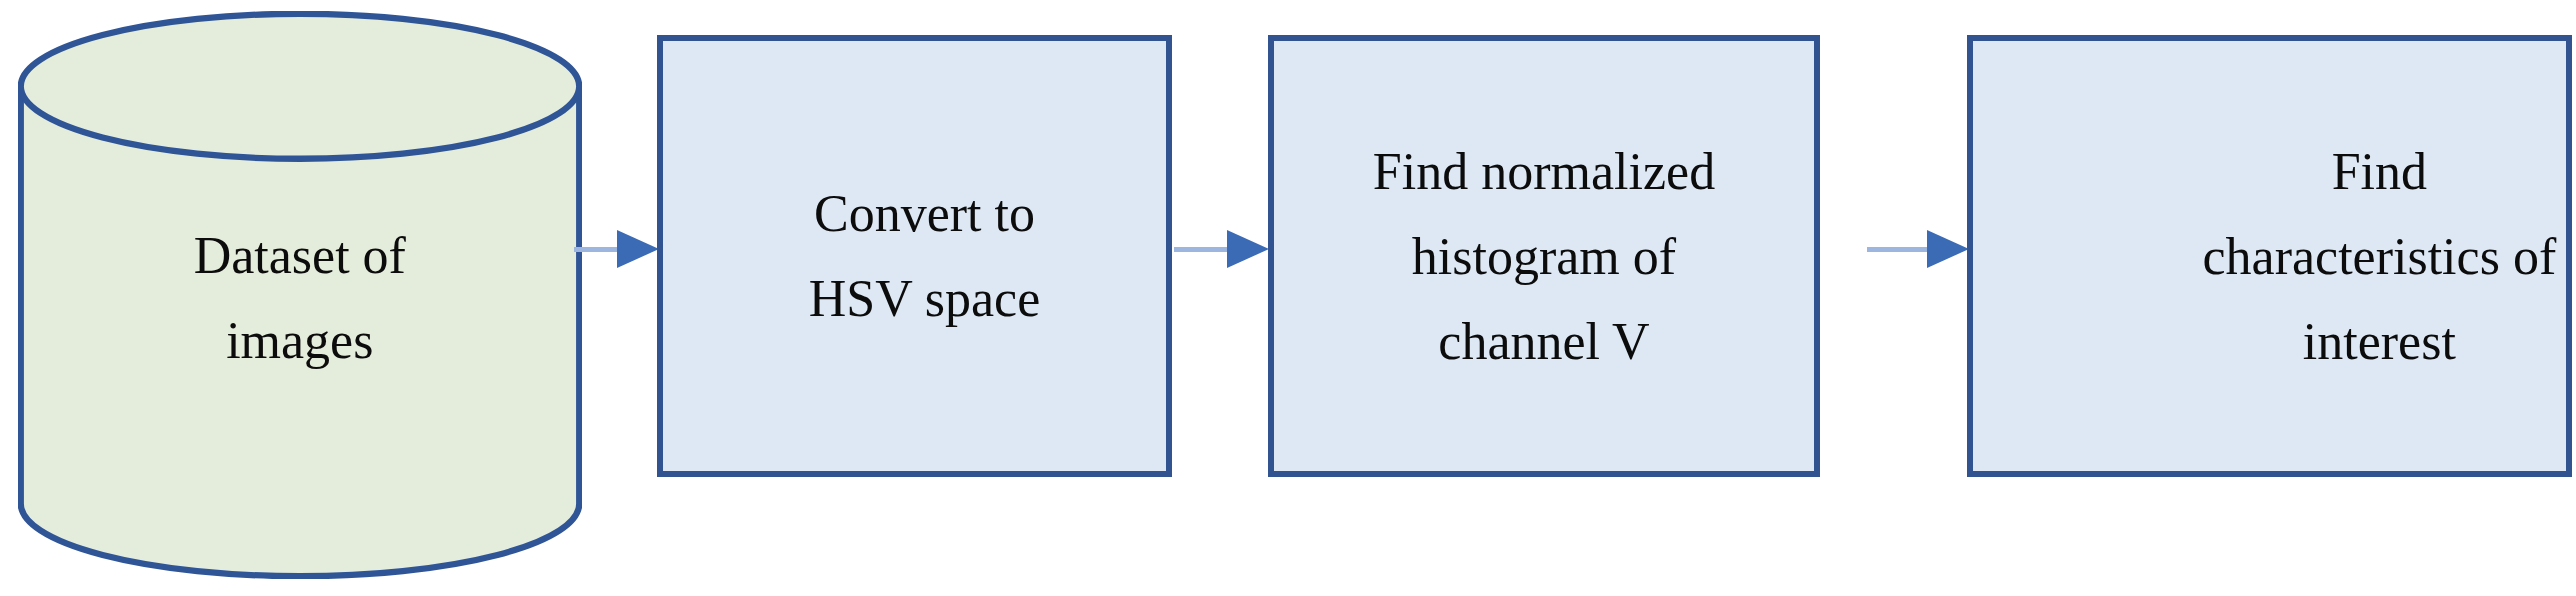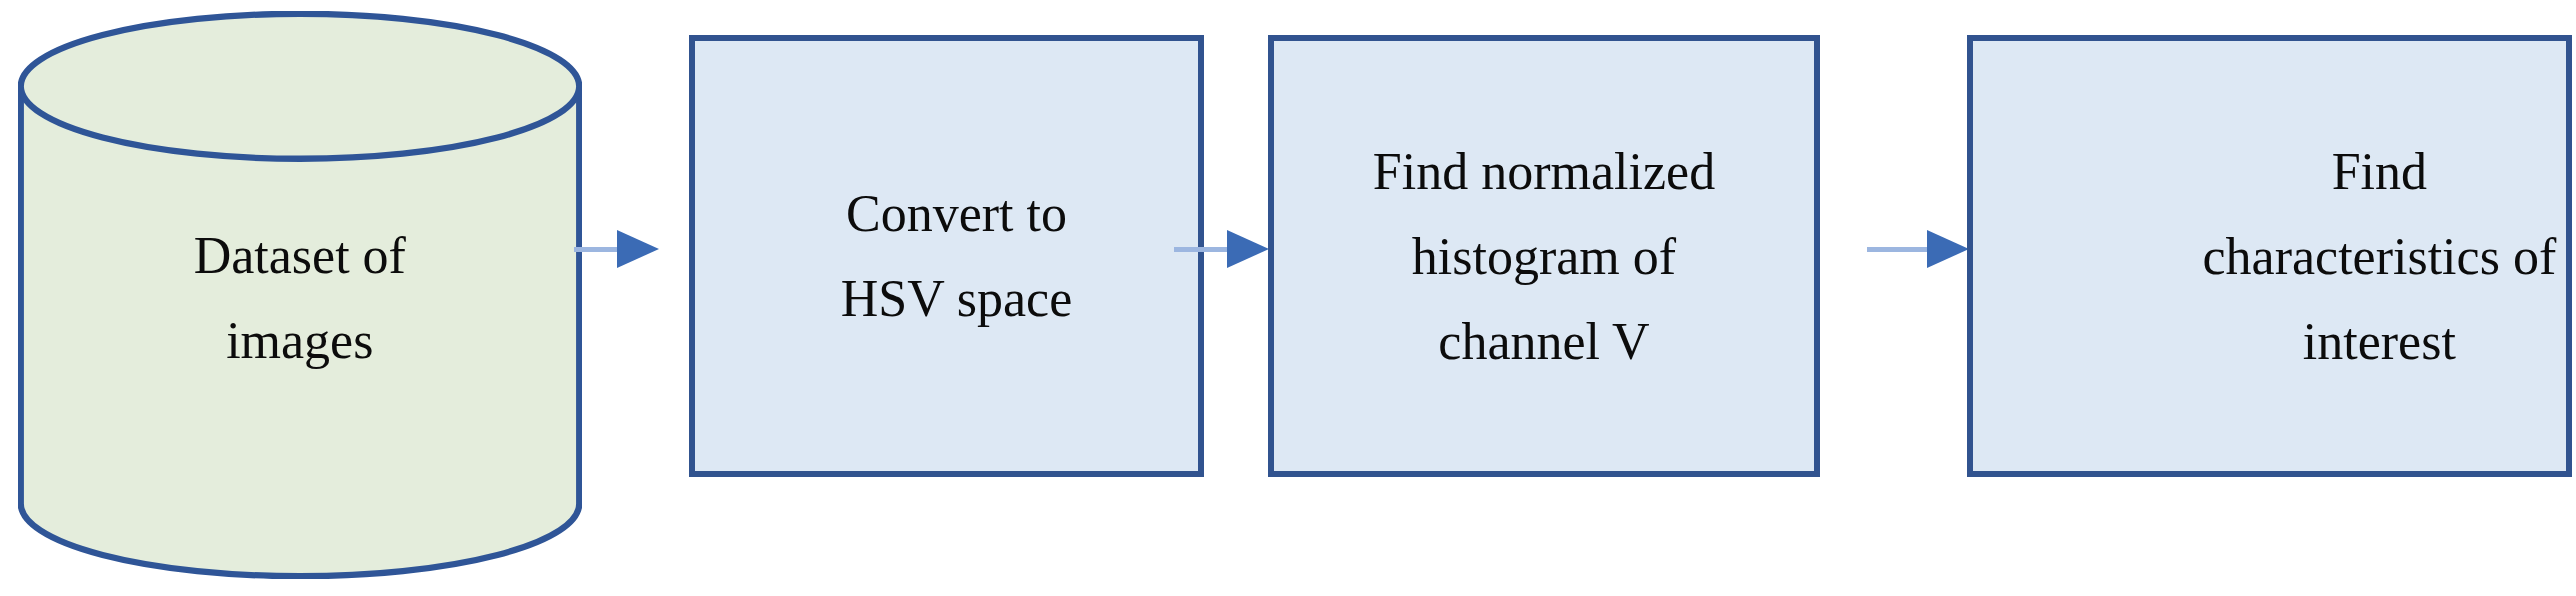--- a/index.html
+++ b/index.html
@@ -67,21 +67,21 @@
   .proc-label {
     color: #0c0c0c;
     font-size: 52px;
     line-height: 85px;
     text-align: center;
     font-family: "Liberation Serif", serif;
     white-space: pre-line;
     padding: 0 9.8px;
   }
 
-  #box-convert   { left: 689px;  width: 515px; padding-left: 20px; }
+  #box-convert   { left: 657px;  width: 515px; padding-left: 20px; }
   #box-histogram { left: 1268px; width: 552px; }
   #box-features  { left: 1967px; width: 605px; justify-content: flex-end; }
 
   
   .arrow {
     position: absolute;
     top: 230px;
     height: 39px;
   }
   .arrow .shaft {

